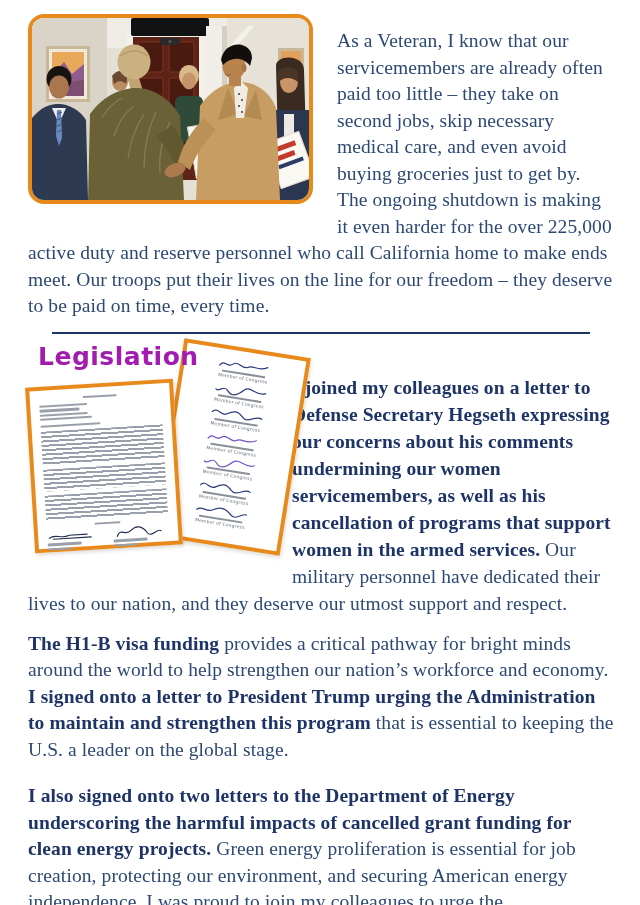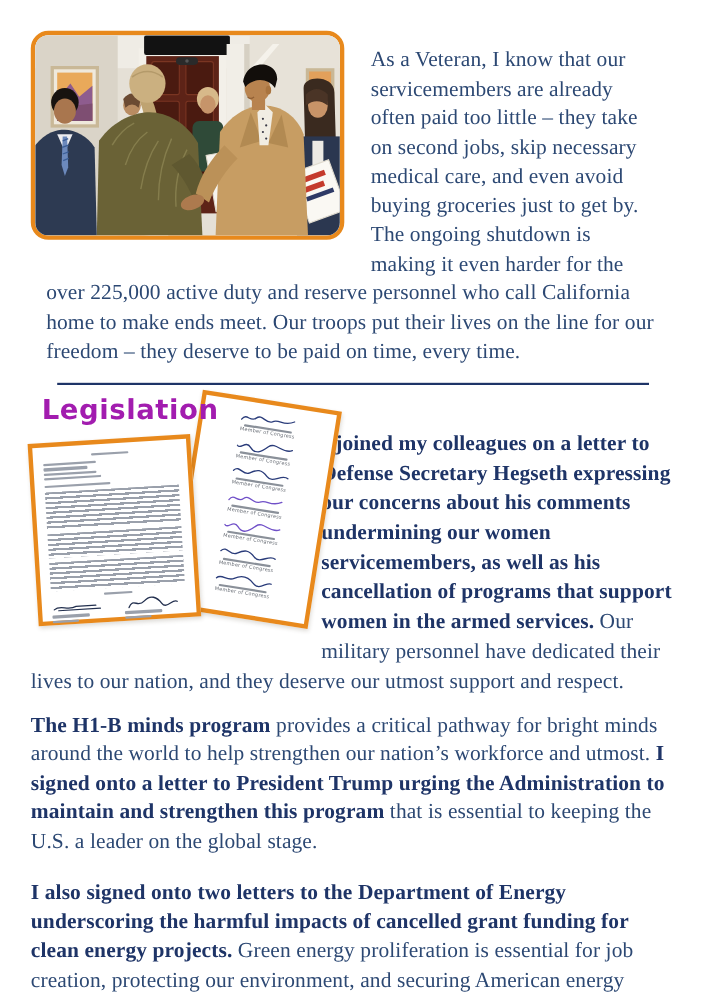--- a/index.html
+++ b/index.html
@@ -6,21 +6,21 @@
   body{
     width:640px;height:905px;overflow:hidden;
     font-family:"Liberation Serif", serif;
     color:#2C4873;
     position:relative;
   }
   .page{padding:14px 26px 0 28px;}
 
   
   .body-text{
-    font-size:19.5px;line-height:26.5px;margin:14px;
+    font-size:19.5px;line-height:26.5px;margin:0;
     letter-spacing:0.1px;
   }
   .b{font-weight:700;color:#1E3467;}
 
   
   .photo-frame{
     float:left;
     width:277px;height:182px;
     border:4px solid #E8891C;
     border-radius:16px;
@@ -323,20 +323,20 @@
 
       </div>
     </div>
 
     <p class="body-text leg-para">
       <span class="b"> I joined my colleagues on a letter to Defense Secretary Hegseth expressing our concerns about his comments undermining our women servicemembers, as well as his cancellation of programs that support women in the armed services.</span><span> Our military personnel have dedicated their lives to our nation, and they deserve our utmost support and respect.</span>
     </p>
   </section>
 
   <p class="body-text flow-para" style="clear:both">
-    <span class="b">The H1-B minds program</span><span> provides a critical pathway for bright minds around the world to help strengthen our nation’s workforce and utmost. </span><span class="b">I signed onto a letter to President Trump urging the Administration to maintain and strengthen this program</span><span> that is essential to keeping the U.S. a leader on the global stage.</span>
+    <span class="b">The H1-B visa funding</span><span> provides a critical pathway for bright minds around the world to help strengthen our nation’s workforce and economy. </span><span class="b">I signed onto a letter to President Trump urging the Administration to maintain and strengthen this program</span><span> that is essential to keeping the U.S. a leader on the global stage.</span>
   </p>
 
   <p class="body-text flow-para last">
     <span class="b">I also signed onto two letters to the Department of Energy underscoring the harmful impacts of cancelled grant funding for clean energy projects.</span><span> Green energy proliferation is essential for job creation, protecting our environment, and securing American energy independence. I was proud to join my colleagues to urge the reinstatement of these critical projects.</span>
   </p>
 
 </div>
 
 </body></html>

